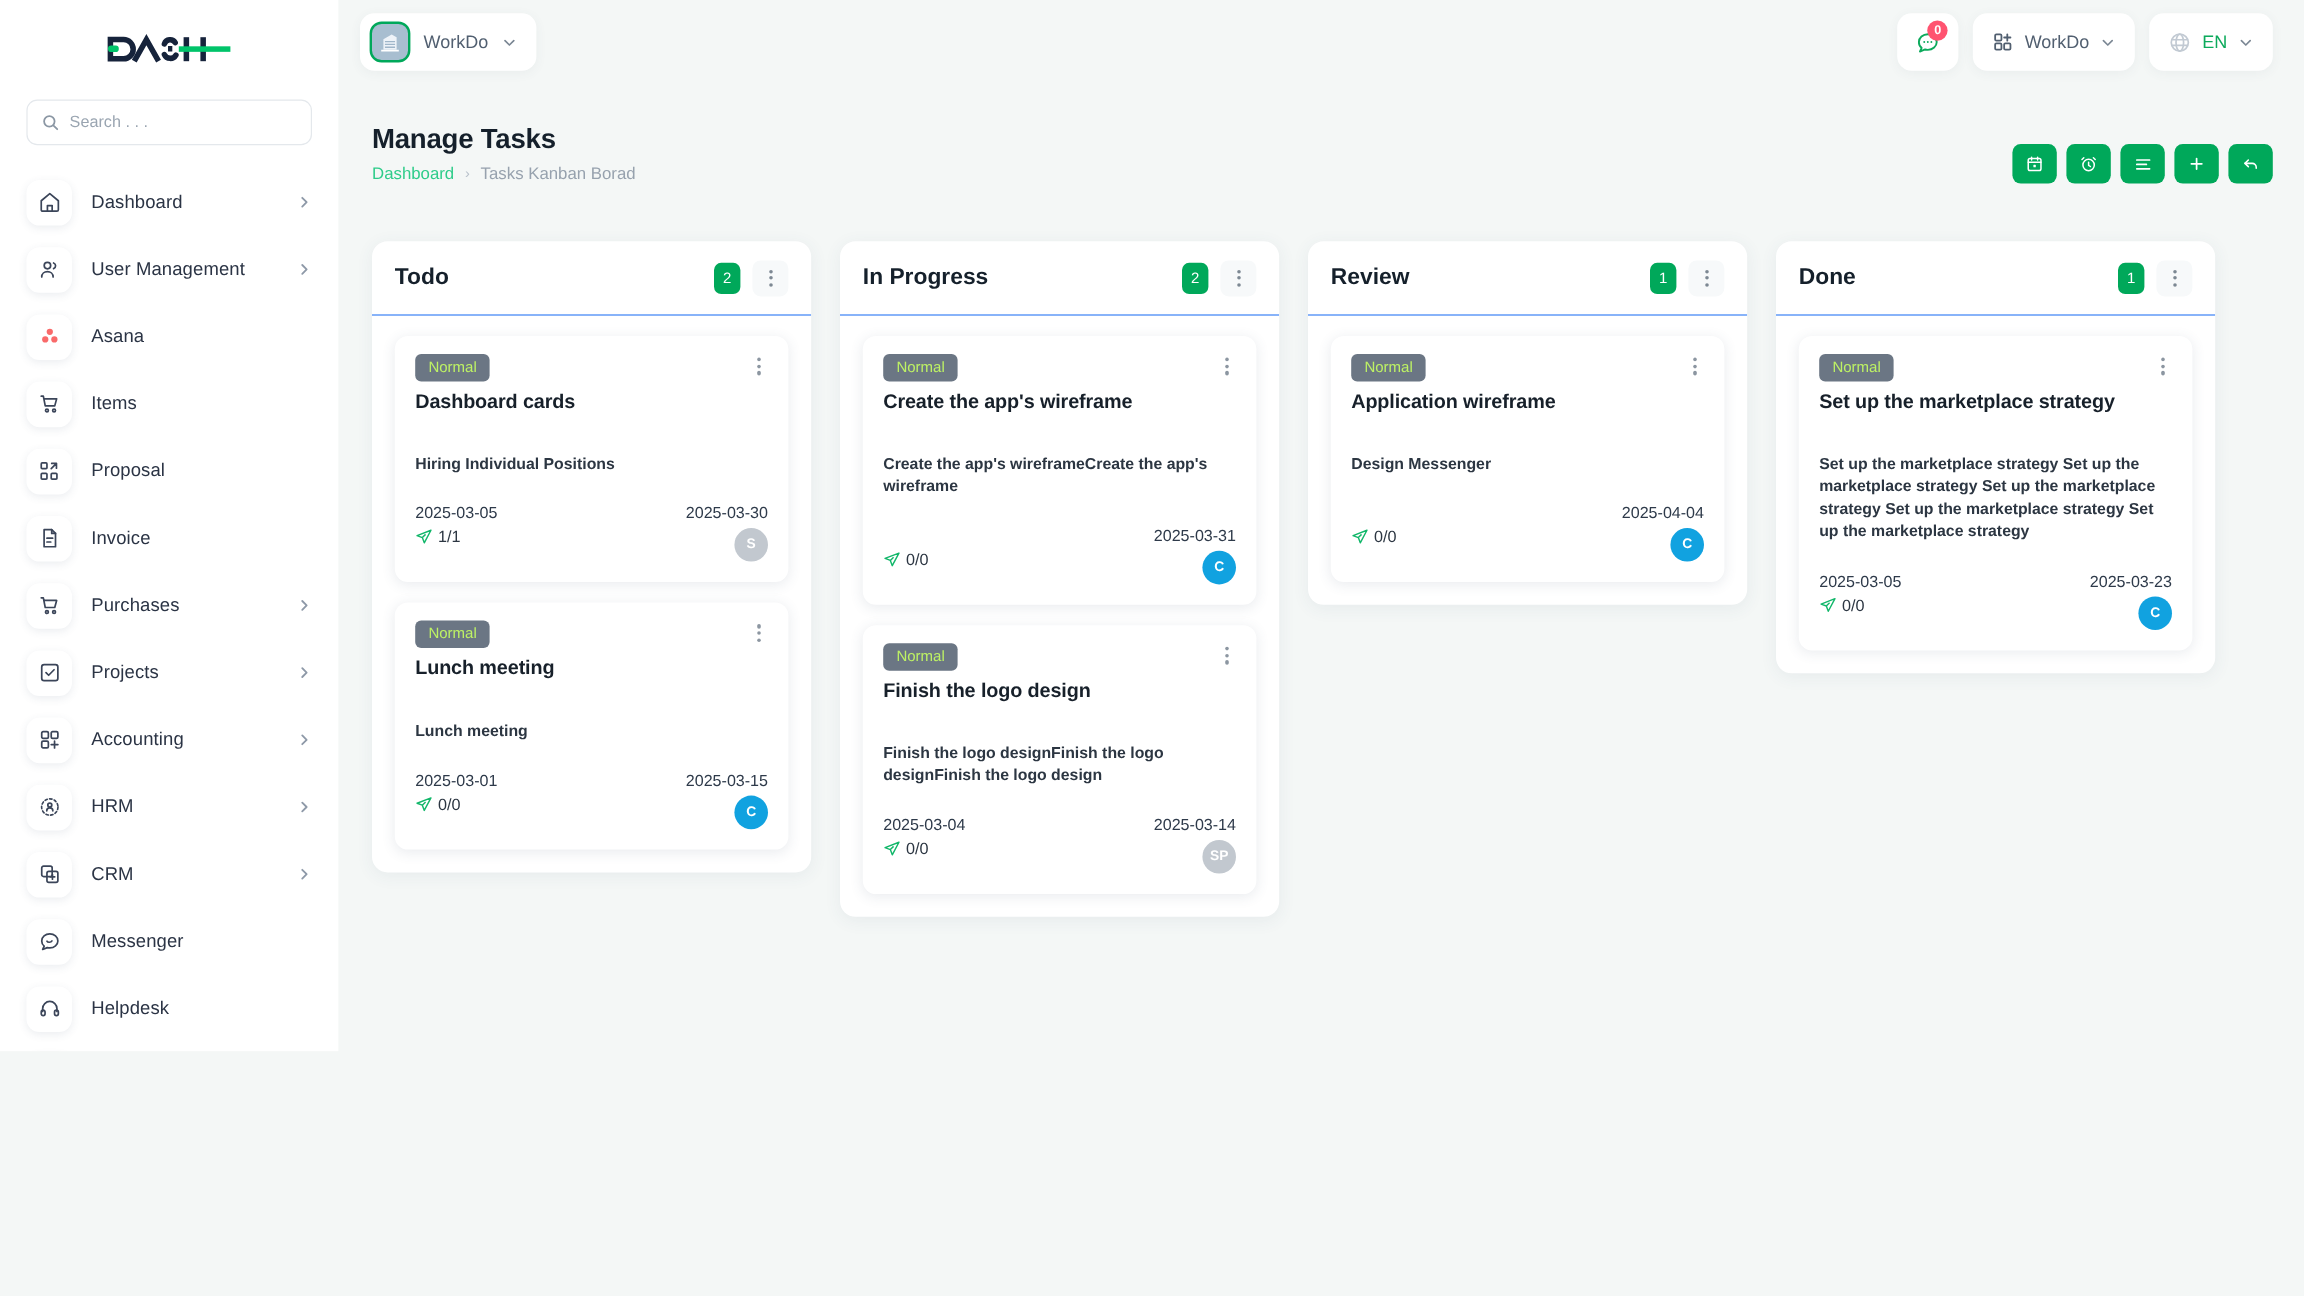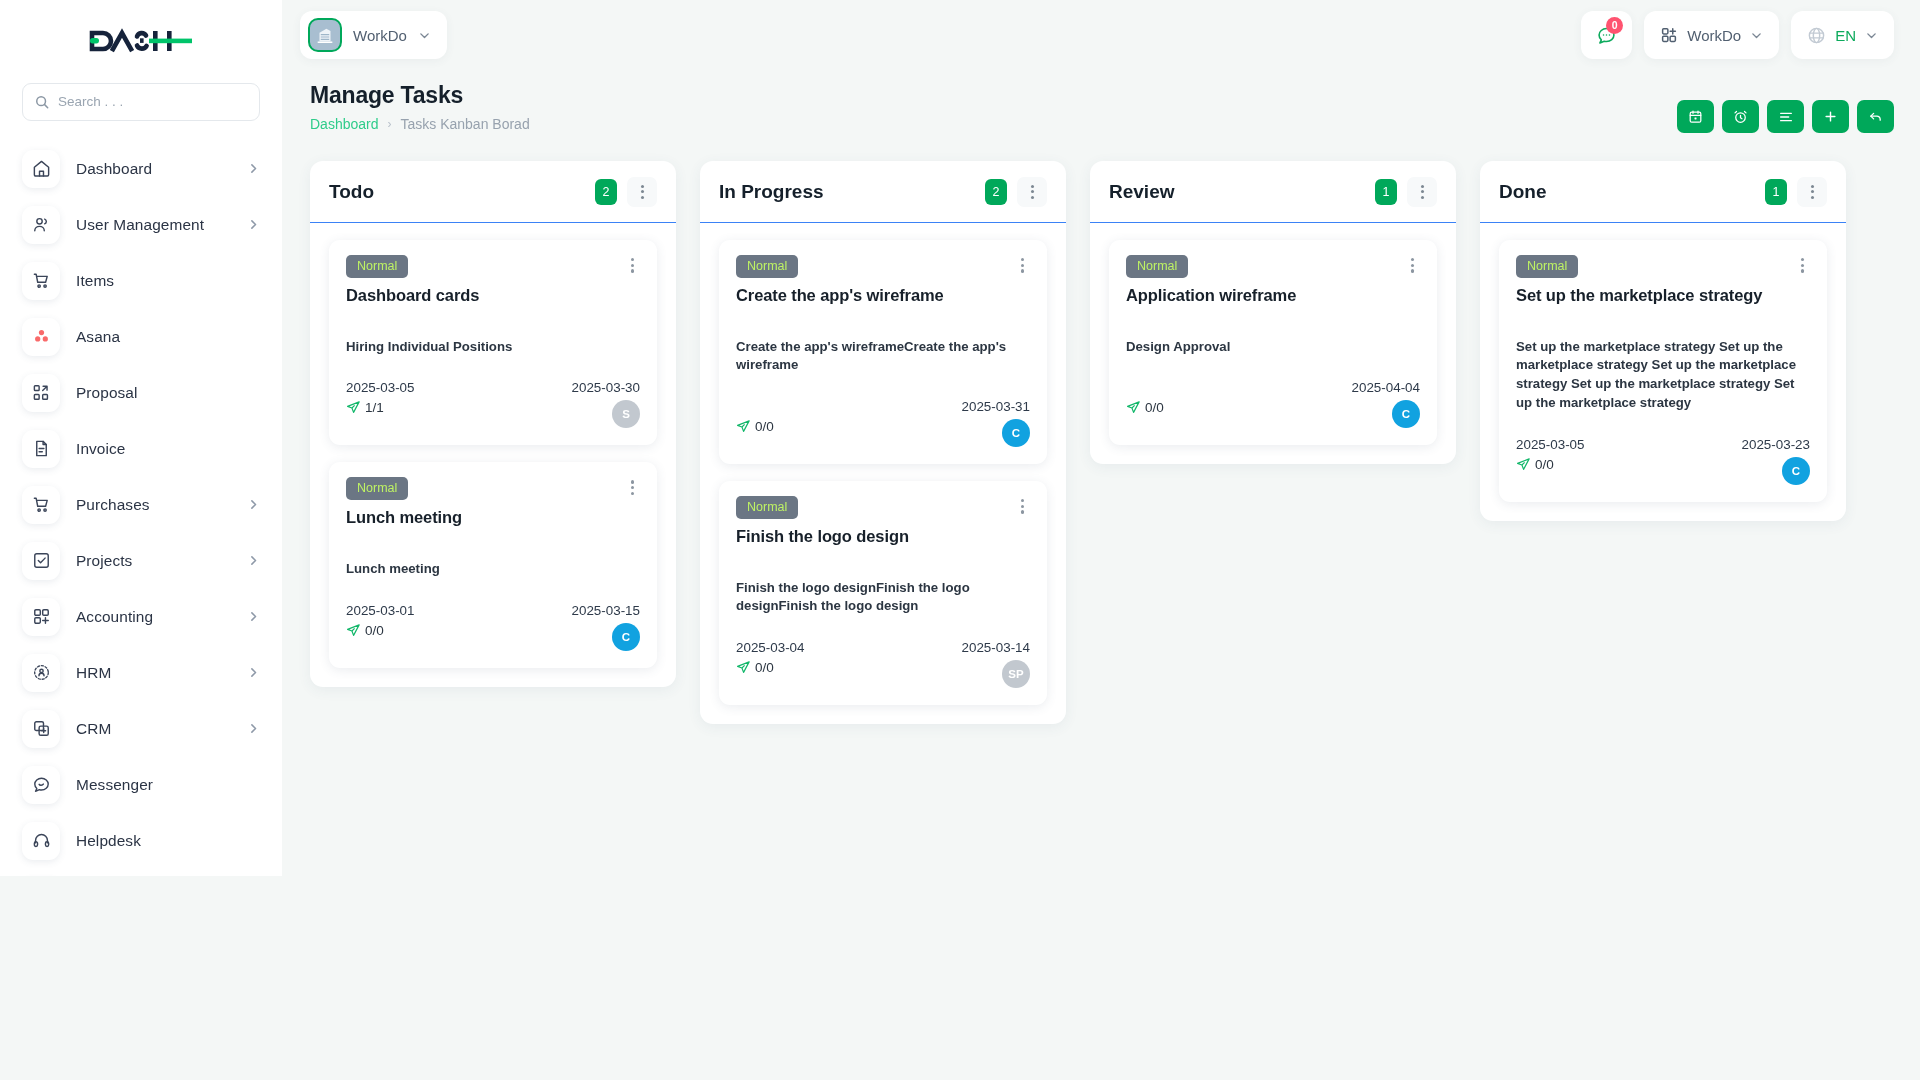--- a/index.html
+++ b/index.html
@@ -50,21 +50,21 @@
     display: flex; align-items: center; justify-content: center;
     color: #3b4559;
   }
   .nav-label {
     font-size: 15.4px; color: #2b3445; font-weight: 400;
     letter-spacing: .1px; flex: 1 1 auto; white-space: nowrap;
   }
   .nav-chev { color: #8e99a8; display: flex; flex: 0 0 auto; }
 
   
-  .main { flex: 1 1 auto; display: flex; flex-direction: column; min-width: 0; }
+  .main { flex: 1 1 auto; display: flex; flex-direction: column; min-width: 0; gap: 20px; }
 
   .topbar {
     height: 70px; display: flex; align-items: center;
     padding: 0 26px 0 18px; gap: 12px;
   }
   .org-pill {
     background: #fff; border-radius: 12px; height: 48px;
     display: flex; align-items: center; gap: 11px; padding: 0 16px 0 8px;
     box-shadow: 0 2px 10px rgba(60,80,110,.06);
   }
@@ -246,38 +246,38 @@
         <span class="nav-label">User Management</span>
         <span class="nav-chev">
             <svg width="13" height="13" viewBox="0 0 16 16" fill="none" stroke="currentColor" stroke-width="1.9" stroke-linecap="round" stroke-linejoin="round">
               <path d="M6 3.5 10.5 8 6 12.5"></path>
             </svg>
           </span>
       </div>
 
       <div class="nav-item">
         <span class="nav-icon">
-          <svg width="19" height="19" viewBox="0 0 24 24" fill="none" stroke="currentColor" stroke-width="1.8" stroke-linecap="round" stroke-linejoin="round">
-              <path d="M3 4h2.2l2 10.2h10l2-7.4H6.5"></path>
-              <circle cx="9" cy="19" r="1.5"></circle>
-              <circle cx="16.5" cy="19" r="1.5"></circle>
-            </svg>
-        </span>
-        <span class="nav-label">Items</span>
-      </div>
-
-      <div class="nav-item">
-        <span class="nav-icon">
           <svg width="19" height="19" viewBox="0 0 24 24">
               <circle cx="12" cy="7" r="3.3" fill="#f96a6a"></circle>
               <circle cx="7.2" cy="15" r="3.3" fill="#f96a6a"></circle>
               <circle cx="16.8" cy="15" r="3.3" fill="#f96a6a"></circle>
             </svg>
         </span>
         <span class="nav-label">Asana</span>
+      </div>
+
+      <div class="nav-item">
+        <span class="nav-icon">
+          <svg width="19" height="19" viewBox="0 0 24 24" fill="none" stroke="currentColor" stroke-width="1.8" stroke-linecap="round" stroke-linejoin="round">
+              <path d="M3 4h2.2l2 10.2h10l2-7.4H6.5"></path>
+              <circle cx="9" cy="19" r="1.5"></circle>
+              <circle cx="16.5" cy="19" r="1.5"></circle>
+            </svg>
+        </span>
+        <span class="nav-label">Items</span>
       </div>
 
       <div class="nav-item">
         <span class="nav-icon">
           <svg width="19" height="19" viewBox="0 0 24 24" fill="none" stroke="currentColor" stroke-width="1.8" stroke-linecap="round" stroke-linejoin="round">
               <rect x="3" y="3.5" width="6" height="6" rx="1"></rect>
               <rect x="3" y="14.5" width="6" height="6" rx="1"></rect>
               <path d="M14 4h5v5M19 4l-5.5 5.5"></path>
               <rect x="13.5" y="14.5" width="6" height="6" rx="1"></rect>
             </svg>
@@ -716,21 +716,21 @@
               <span class="prio">Normal</span>
               <span class="card-menu">
                   <span class="dots-v">
                     <i></i>
                     <i></i>
                     <i></i>
                   </span>
                 </span>
             </div>
             <h3 class="card-title">Application wireframe</h3>
-            <p class="card-desc">Design Approval</p>
+            <p class="card-desc">Design Messenger</p>
             <div class="card-foot">
               <div class="foot-row1">
                 <span></span>
                 <span class="date-right">2025-04-04</span>
               </div>
               <div class="foot-row2">
                 <span class="sent">
                   <span>
                       <svg width="15" height="15" viewBox="0 0 24 24" fill="none" stroke="#12b76a" stroke-width="1.9" stroke-linejoin="round">
                         <path d="M21 3 2.5 10.2l7 2.6 2.6 7L21 3z"></path>

